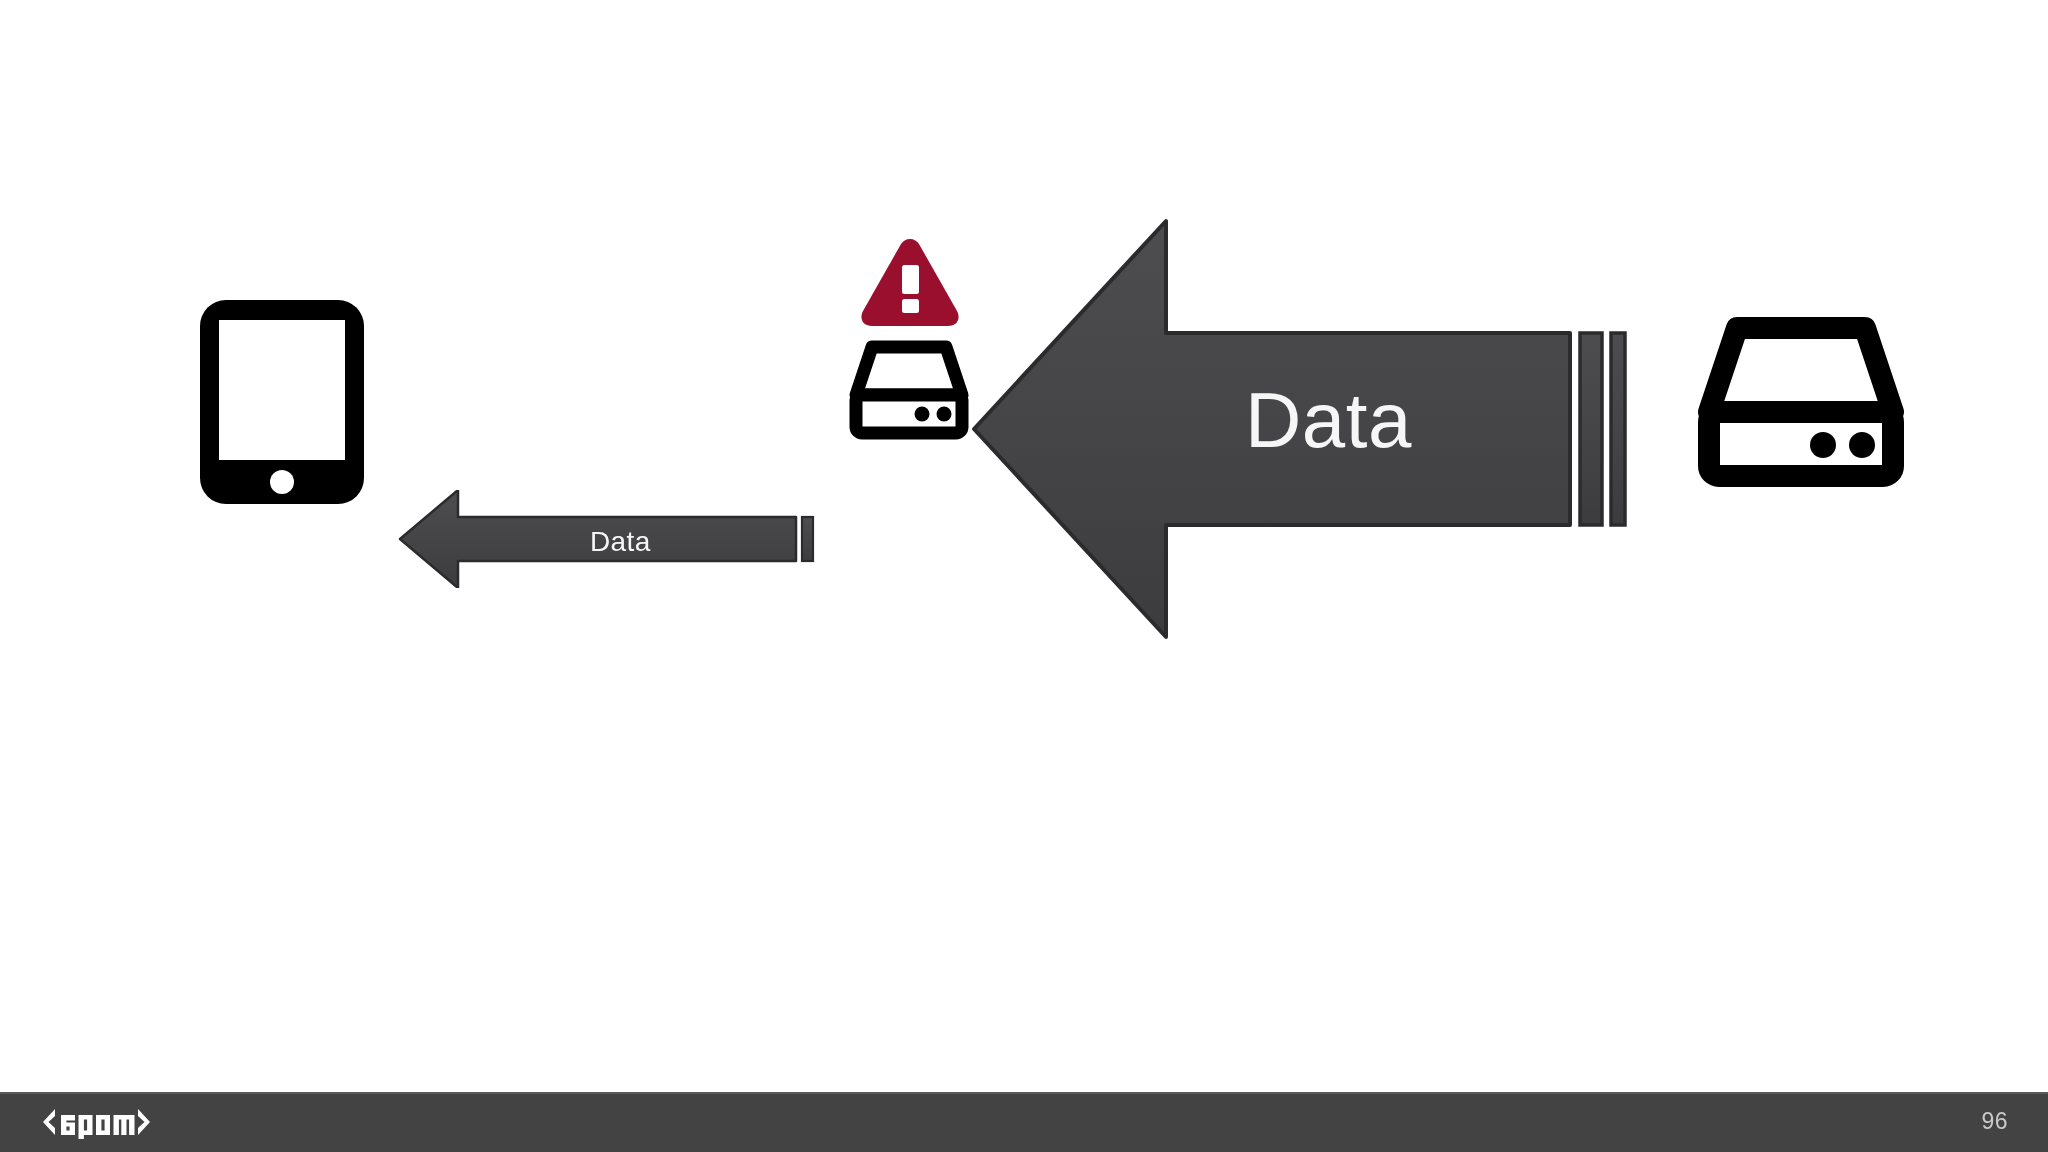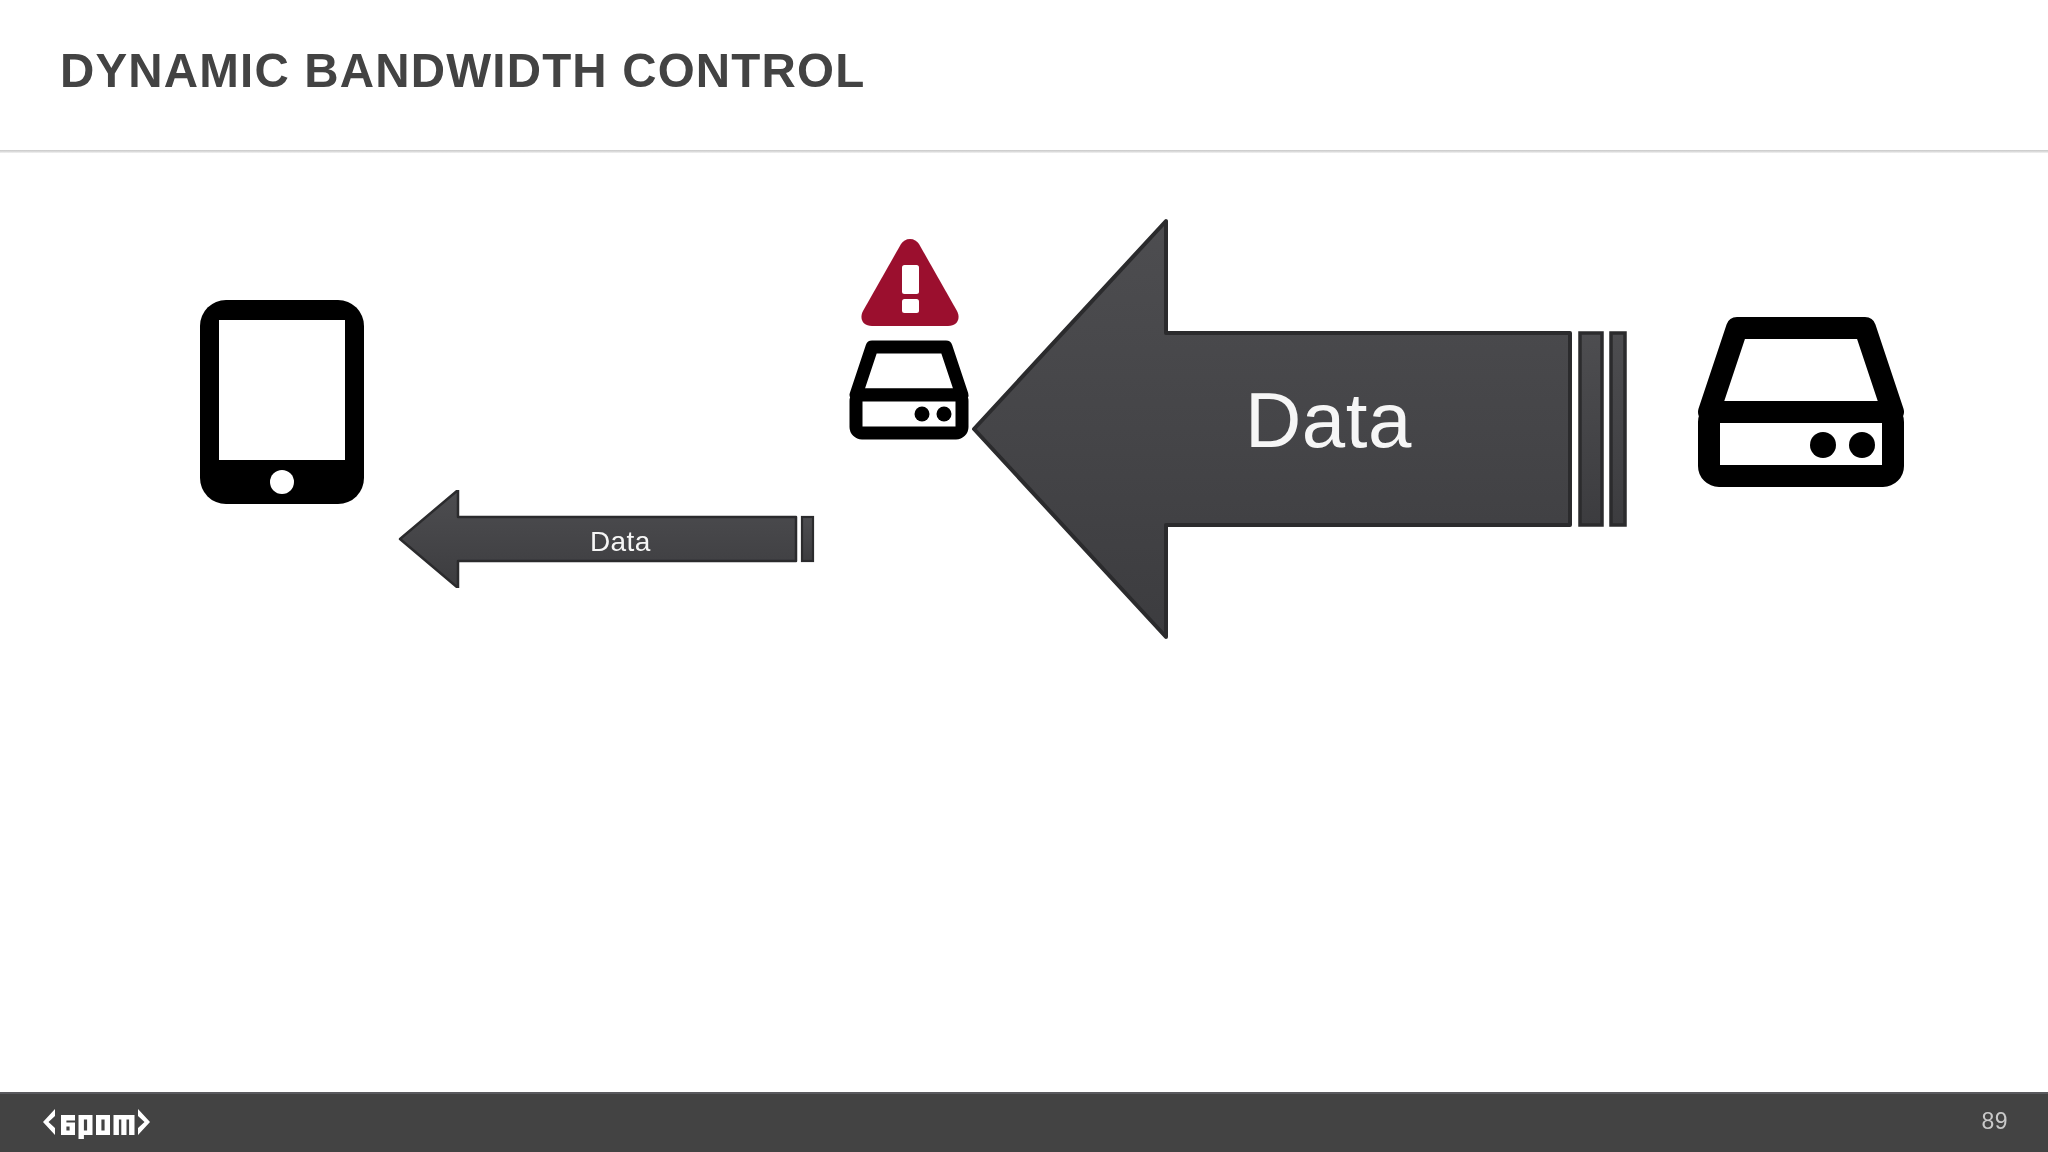--- a/index.html
+++ b/index.html
@@ -168,24 +168,20 @@
     font-size: 23px;
     color: #c9c9c9;
     letter-spacing: 0.5px;
   }
 </style>
 </head>
 <body>
 
 <div id="slide">
 
-  <div id="header">
-    <div id="slide-title">DYNAMIC BANDWIDTH CONTROL</div>
-    <div id="header-rule"></div>
-  </div>
 
   <div id="canvas">
 
     <div id="tablet-icon">
       <svg viewBox="0 0 172 212" width="172" height="212" aria-hidden="true">
         <rect x="4" y="4" width="164" height="204" rx="26" ry="26" fill="#000000"></rect>
         <rect x="23" y="24" width="126" height="140" fill="#ffffff"></rect>
         <circle cx="86" cy="186" r="12" fill="#ffffff"></circle>
       </svg>
     </div>
@@ -278,16 +274,16 @@
 
         <path d="M 54 10 h 14 v 20 h -14 Z
                  M 59.4 14.6 v 10.8 h 3.2 v -10.8 Z" fill="#ffffff"></path>
 
         <path d="M 71.5 10 h 21 v 20 h -5.4 v -15.4 h -2.6 v 15.4 h -5.2 v -15.4 h -2.4 v 15.4 h -5.4 Z" fill="#ffffff"></path>
 
         <path d="M 96 4 L 108 17 L 96 30 L 96 23 L 102.5 17 L 96 11 Z" fill="#ffffff"></path>
       </svg>
     </div>
 
-    <div id="page-number">89</div>
+    <div id="page-number">96</div>
   </div>
 
 </div>
 
 </body></html>

